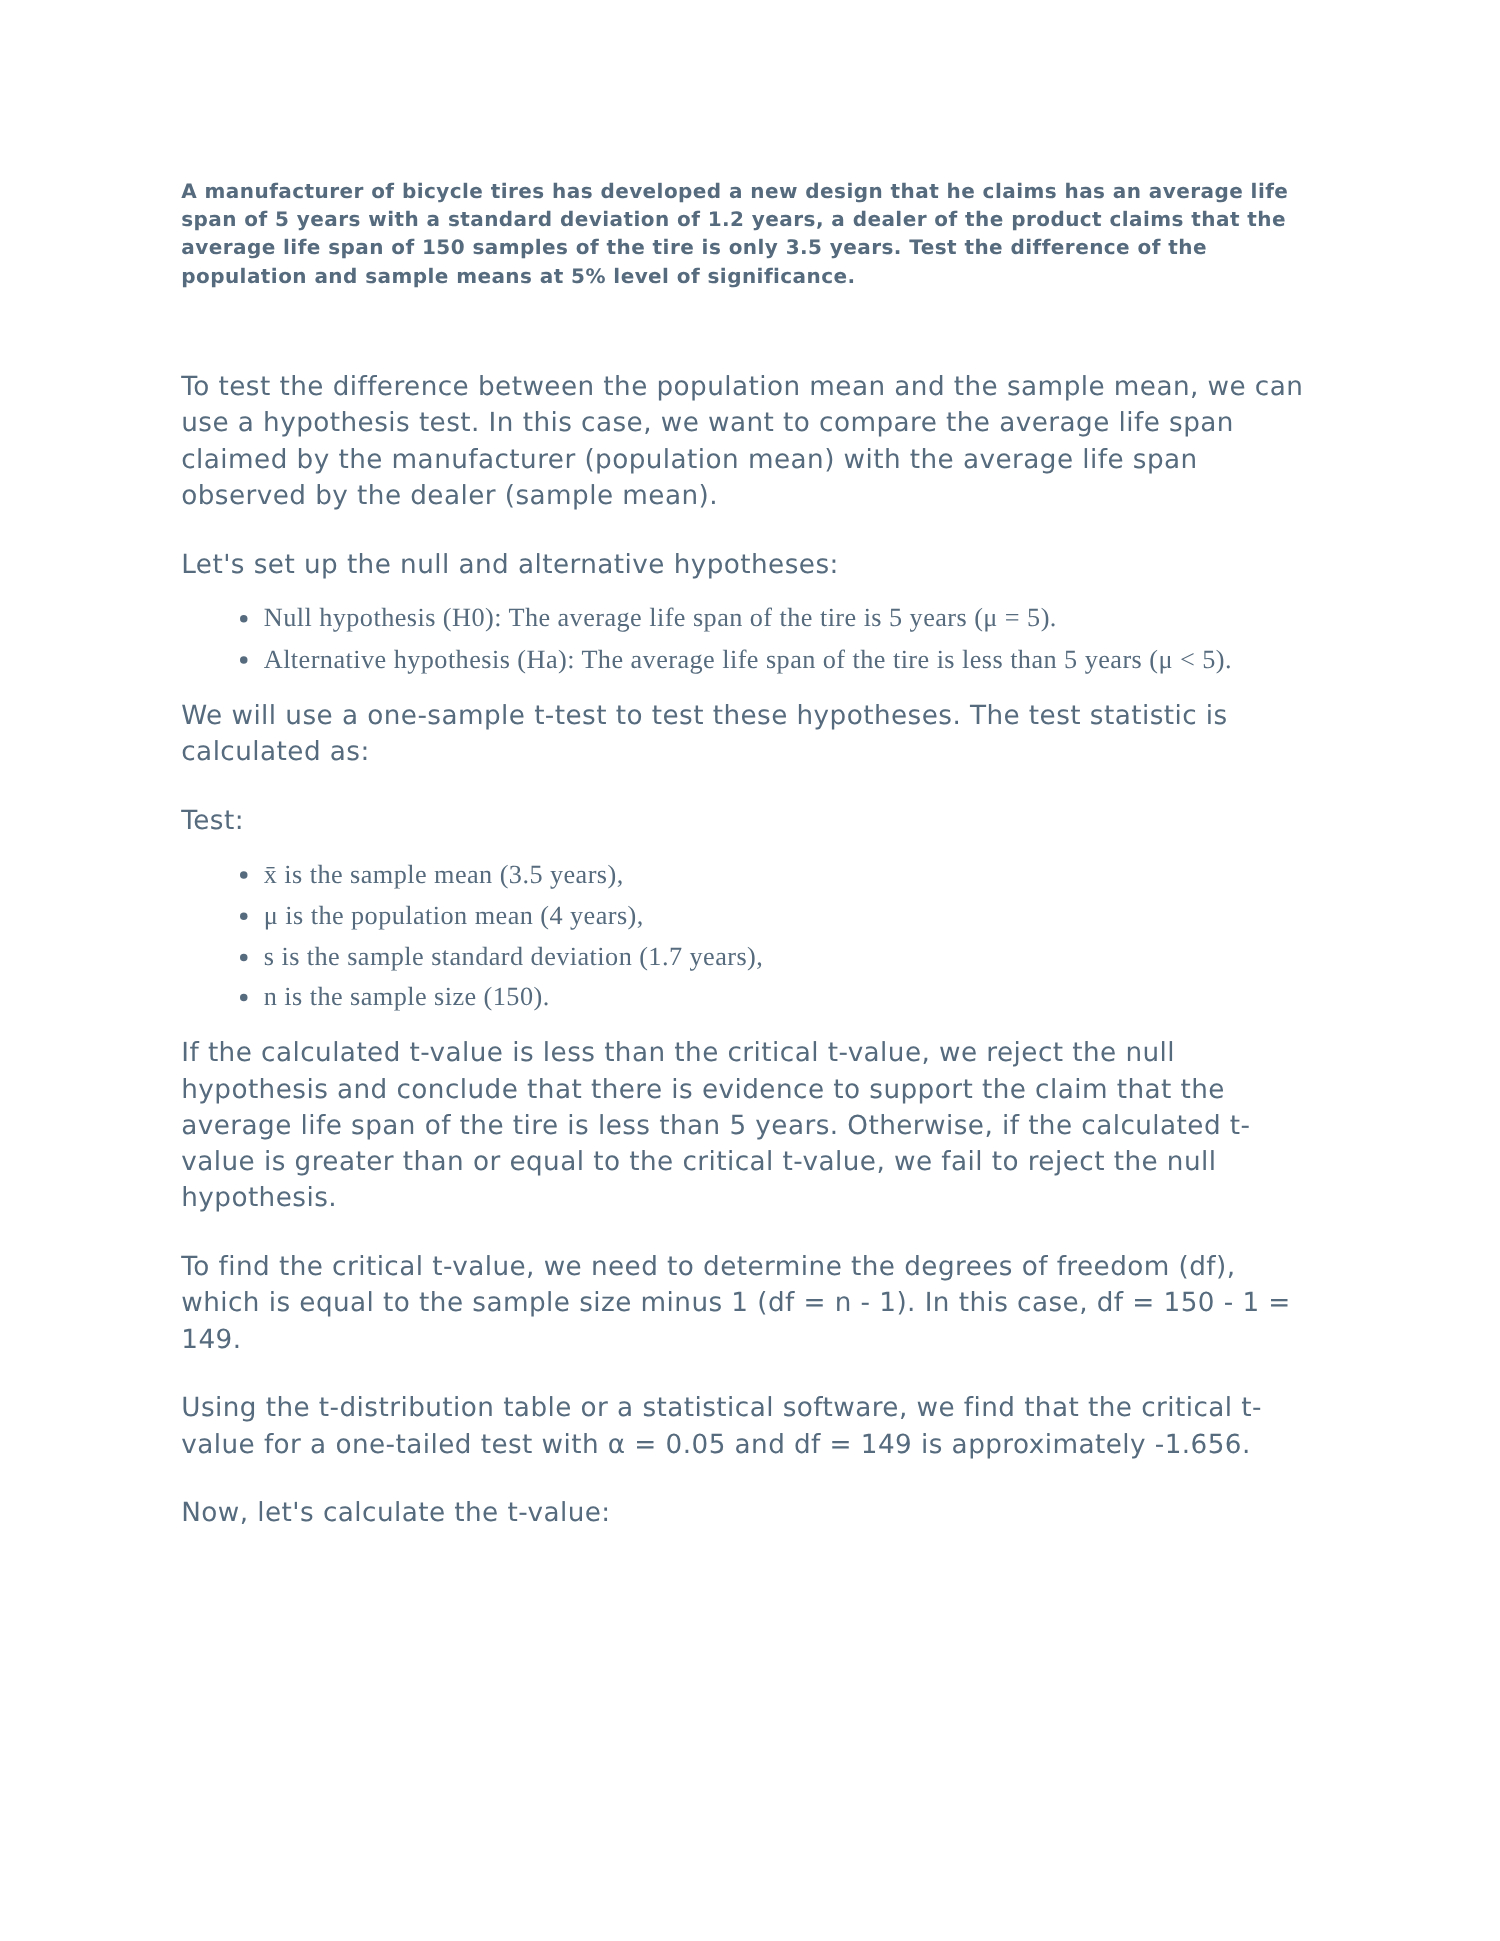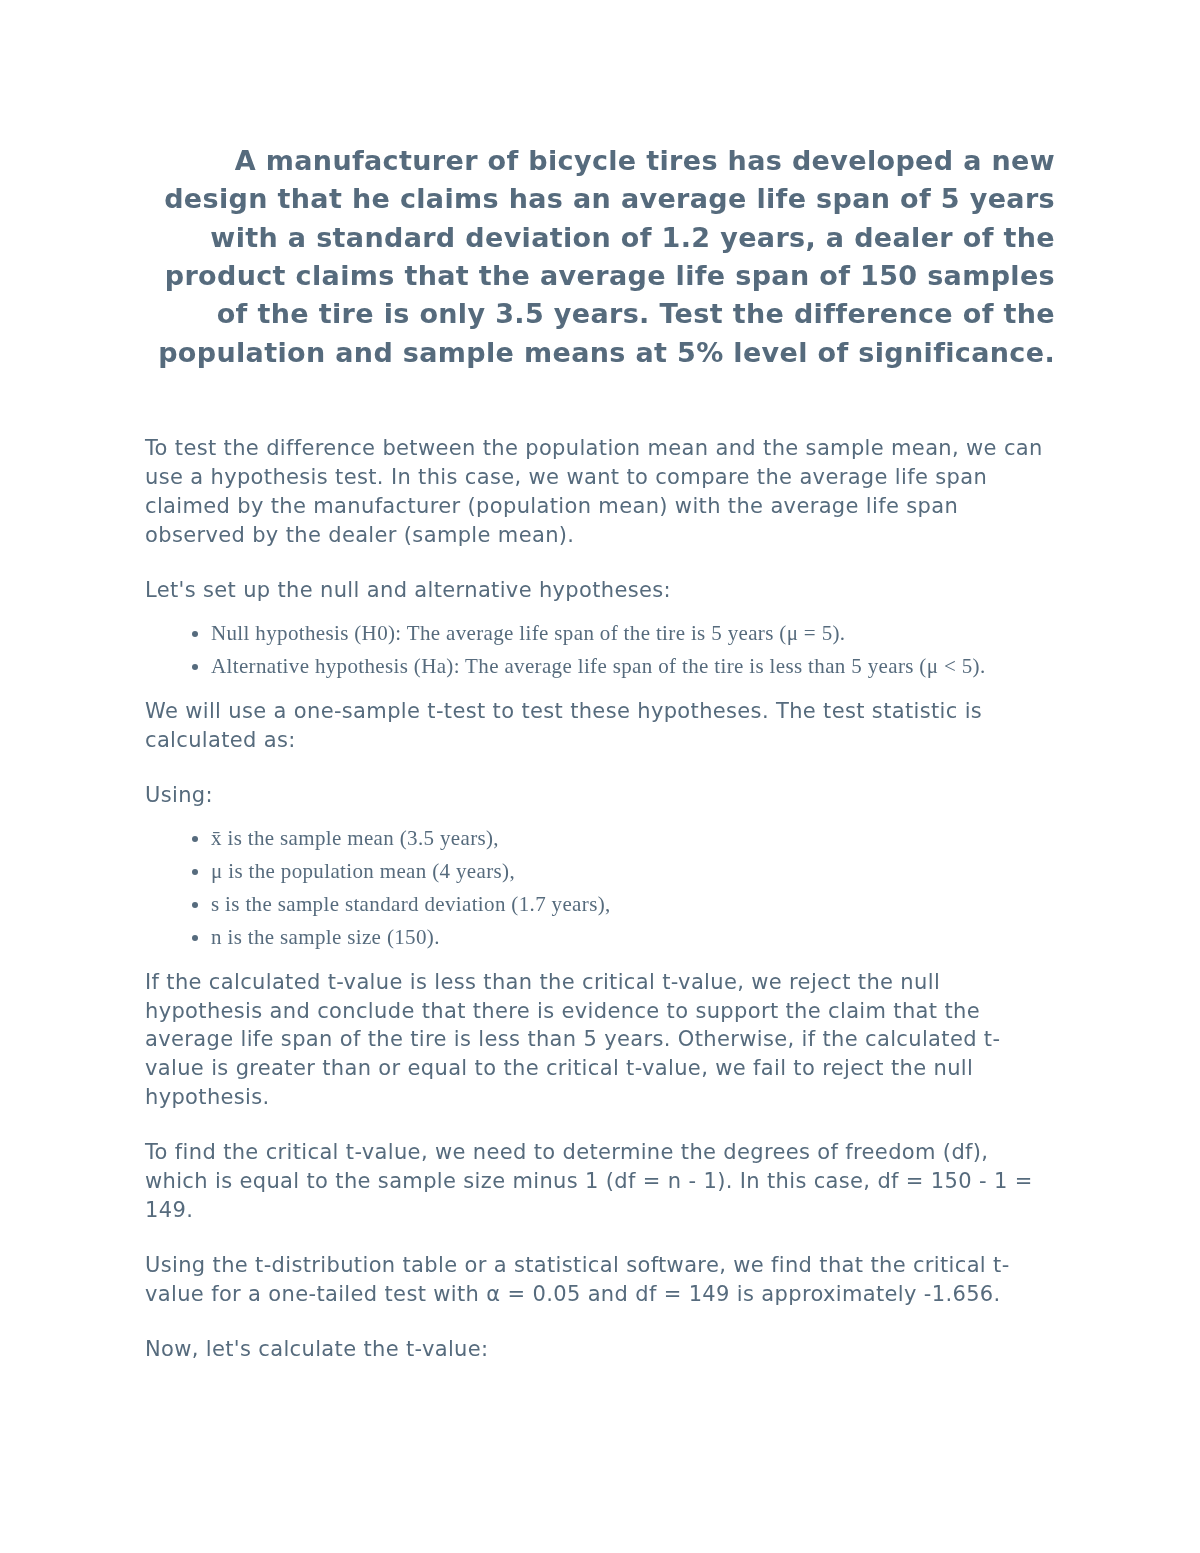--- a/index.html
+++ b/index.html
@@ -14,24 +14,23 @@
     padding: 142px 145px 80px 145px;
     background: #ffffff;
     font-family: "DejaVu Sans", "Liberation Sans", sans-serif;
     color: #566b7d;
     font-size: 21px;
     line-height: 1.38;
     letter-spacing: 0.35px;
   }
   .intro {
     font-weight: bold;
-    font-size: 27px;
+    font-size: 16px;
     line-height: 1.42;
     margin: 0 0 62px 0;
-    text-align: right;
   }
   p {
     margin: 16px 0 26px 0;
   }
   p.lead-in {
     margin-bottom: 14px;
   }
   ul {
     margin: 0 0 6px 0;
     padding-left: 66px;
@@ -58,21 +57,21 @@
   <p class="lead-in">Let's set up the null and alternative hypotheses:</p>
 
   <ul>
     <li>Null hypothesis (H0): The average life span of the tire is 5 years (μ = 5).</li>
     <li>Alternative hypothesis (Ha): The average life span of the tire is less than 5 years (μ &lt; 5).</li>
   </ul>
 
   <p>We will use a one-sample t-test to test these hypotheses. The test statistic is calculated as:</p>
 
 
-  <p class="lead-in">Using:</p>
+  <p class="lead-in">Test:</p>
 
   <ul>
     <li>x̄ is the sample mean (3.5 years),</li>
     <li>μ is the population mean (4 years),</li>
     <li>s is the sample standard deviation (1.7 years),</li>
     <li>n is the sample size (150).</li>
   </ul>
 
 
   <p>If the calculated t-value is less than the critical t-value, we reject the null hypothesis and conclude that there is evidence to support the claim that the average life span of the tire is less than 5 years. Otherwise, if the calculated t-value is greater than or equal to the critical t-value, we fail to reject the null hypothesis.</p>

